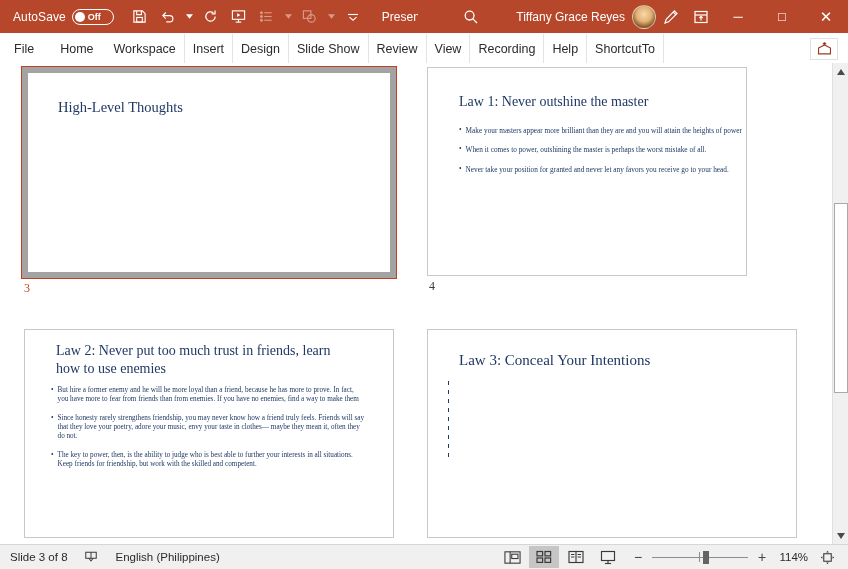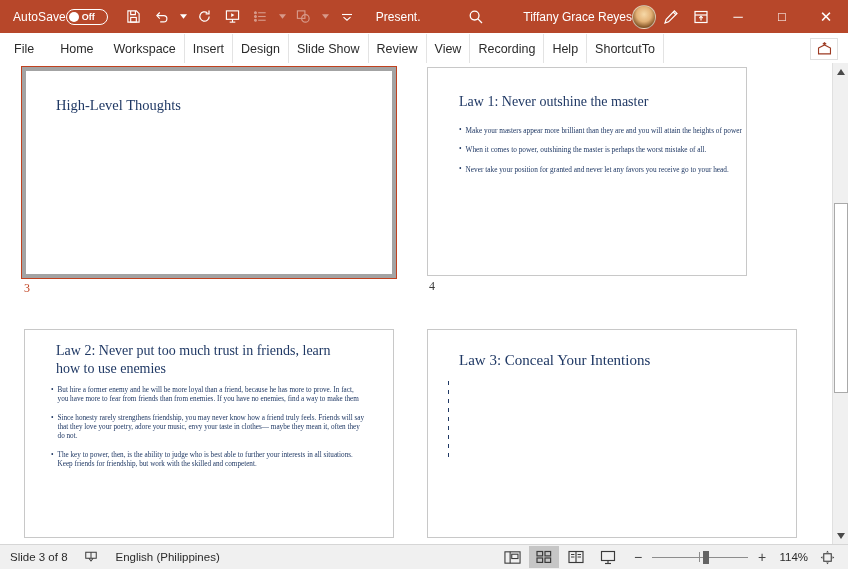--- a/index.html
+++ b/index.html
@@ -13,21 +13,21 @@
 
   
   .titlebar {
     position: absolute; left: 0; top: 0;
     width: 848px; height: 33px;
     background: #b7472a;
     display: flex; align-items: center;
     color: #ffffff;
   }
   .tb-autosave {
-    display: flex; align-items: center; 
+    display: flex; align-items: center; gap: 6px;
     margin-left: 13px;
   }
   .tb-autosave-label { font-size: 12px; color: #fff; letter-spacing: .1px; }
   .toggle {
     width: 42px; height: 16px; border-radius: 9px;
     border: 1.3px solid #ffffff;
     display: flex; align-items: center;
     padding: 0 2px; gap: 3px;
     background: transparent;
   }
@@ -46,21 +46,21 @@
   .tb-file {
     margin-left: 16px; font-size: 12px; color: #fff;
     max-width: 62px; overflow: hidden; white-space: nowrap;
   }
   .tb-search {
     margin-left: 44px;
     width: 26px; height: 26px;
     display: flex; align-items: center; justify-content: center;
   }
   .tb-user {
-    margin-left: 36px; display: flex; align-items: center; 
+    margin-left: 36px; display: flex; align-items: center; gap: 7px;
   }
   .tb-username { font-size: 12px; color: #fff; white-space: nowrap; }
   .avatar {
     width: 24px; height: 24px; border-radius: 50%;
     background: radial-gradient(circle at 50% 38%, #f6d9a8 0%, #e3b277 42%, #8a5a2b 72%, #4a2f18 100%);
     border: 1px solid rgba(255,255,255,.55);
     flex: none;
   }
   .tb-right {
     margin-left: auto; display: flex; align-items: center;
@@ -116,21 +116,21 @@
   .slide-cell {
     position: absolute;
   }
   .thumb {
     background: #ffffff;
     border: 1px solid #c8c8c8;
     position: relative;
     overflow: hidden;
   }
   .thumb.selected {
-    border: 4px solid #a3a3a3;
+    border: 6px solid #a3a3a3;
     outline: 1px solid #c0411f;
   }
   .slide-num {
     font-size: 12px;
     color: #3a3a3a;
     margin-top: 3px;
     margin-left: 2px;
     font-family: "Liberation Serif", serif;
   }
   .slide-num.selected { color: #c0411f; }

